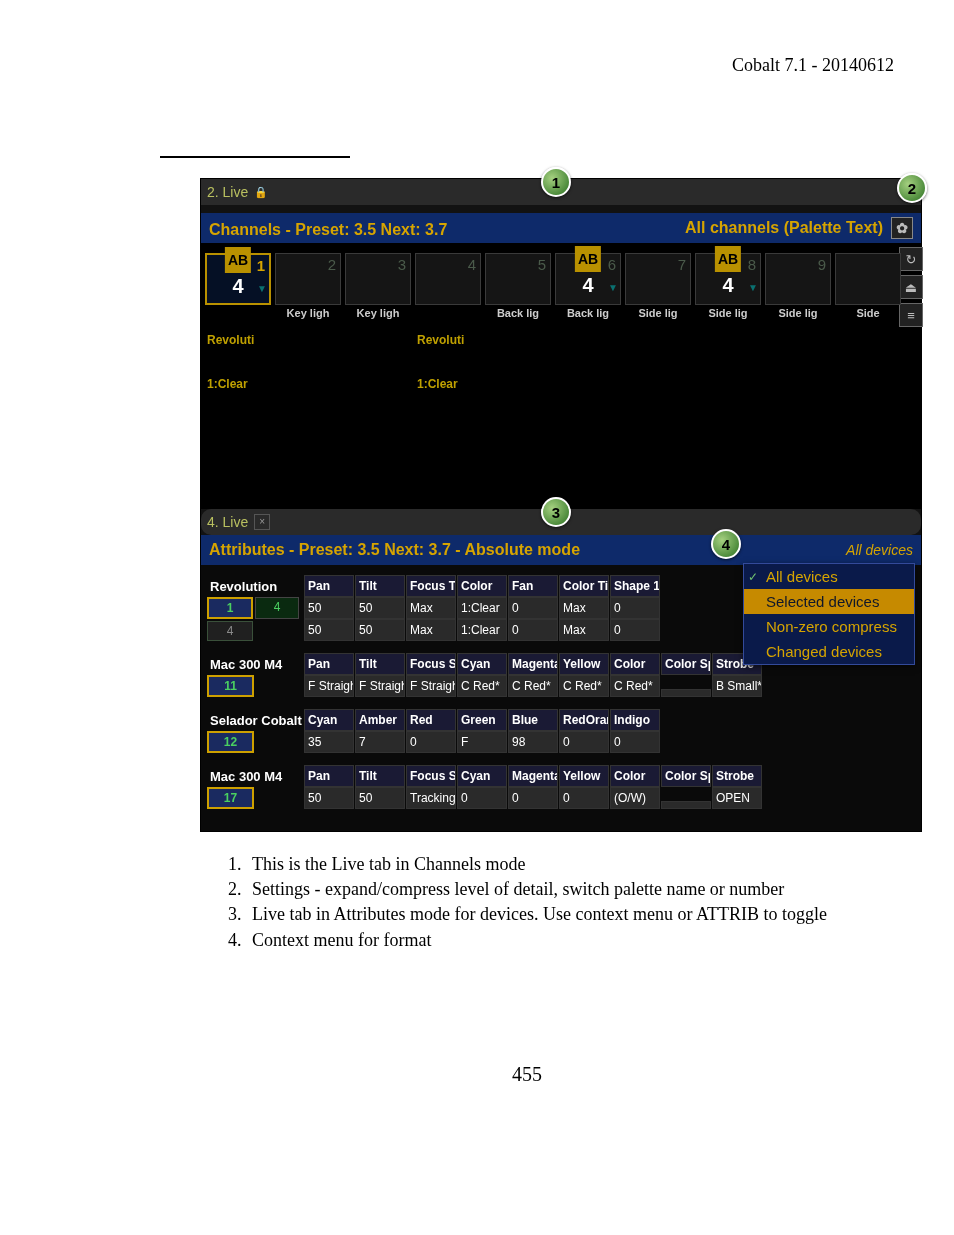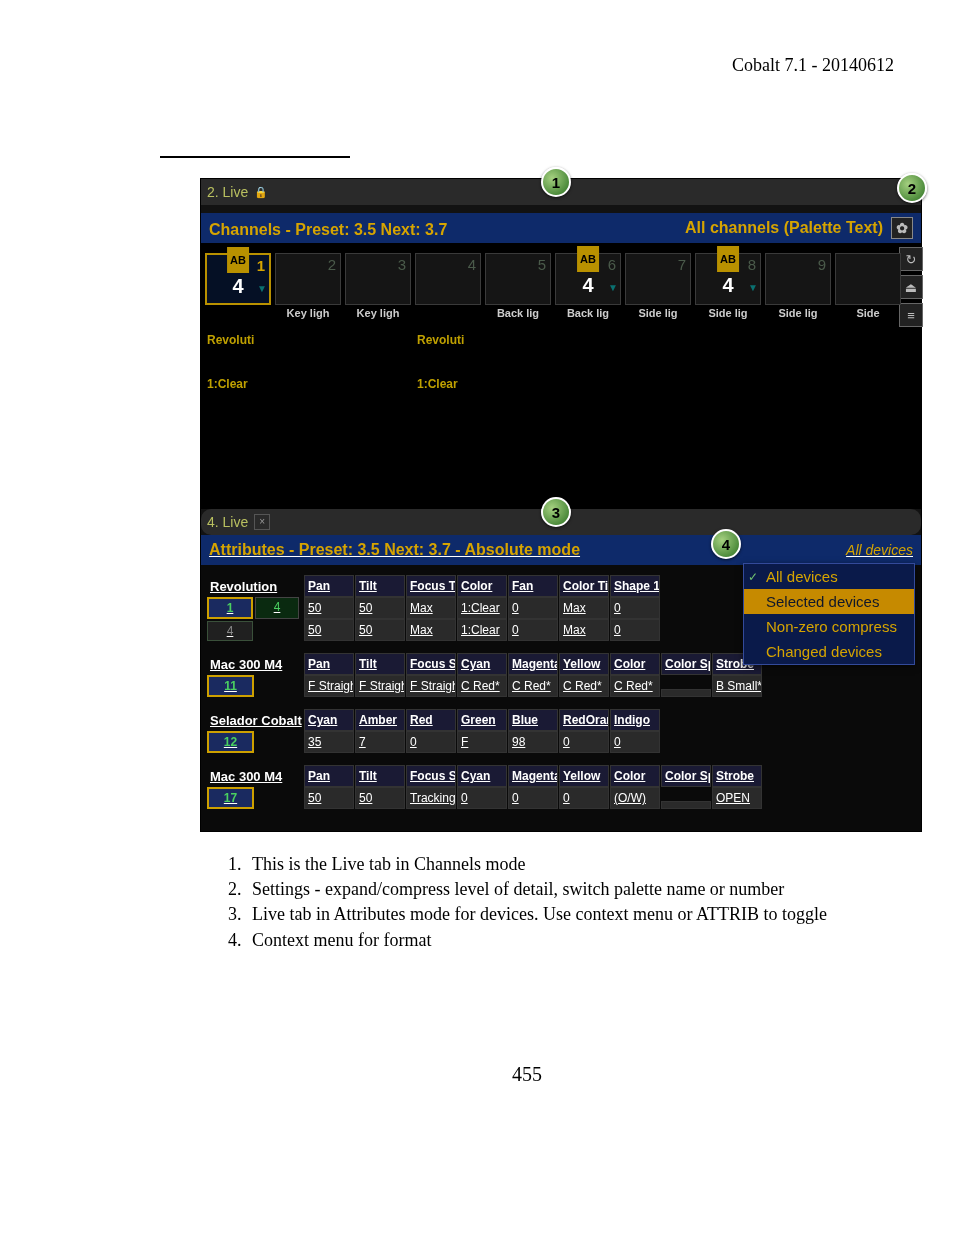--- a/index.html
+++ b/index.html
@@ -118,21 +118,21 @@
     border: 2px solid #b99100;
     background: #051025;
   }
   .ch-ab {
     position: absolute;
     top: -8px;
     left: 50%;
     transform: translateX(-50%);
     background: #b99100;
     color: #000;
-    font-size: 11px;
+    font-size: 14px;
     font-weight: bold;
     padding: 8px 3px;
     line-height: 10px;
   }
   .ch-num {
     text-align: right;
     font-size: 15px;
     padding: 2px 4px 0 0;
     height: 18px;
   }
@@ -194,21 +194,21 @@
     border: 1px solid #666;
     background: #222;
     display: flex;
     align-items: center;
     justify-content: center;
     font-size: 13px;
     color: #bbb;
   }
 
   
-  .attr-panel { position: relative; text-decoration: underline; }
+  .attr-panel { position: relative; }
   .attr-header {
     background: #0e2a6a;
     color: #d6a400;
     font-weight: bold;
     font-size: 16px;
     padding: 6px 8px;
     display: flex;
     justify-content: space-between;
     align-items: center;
   }

